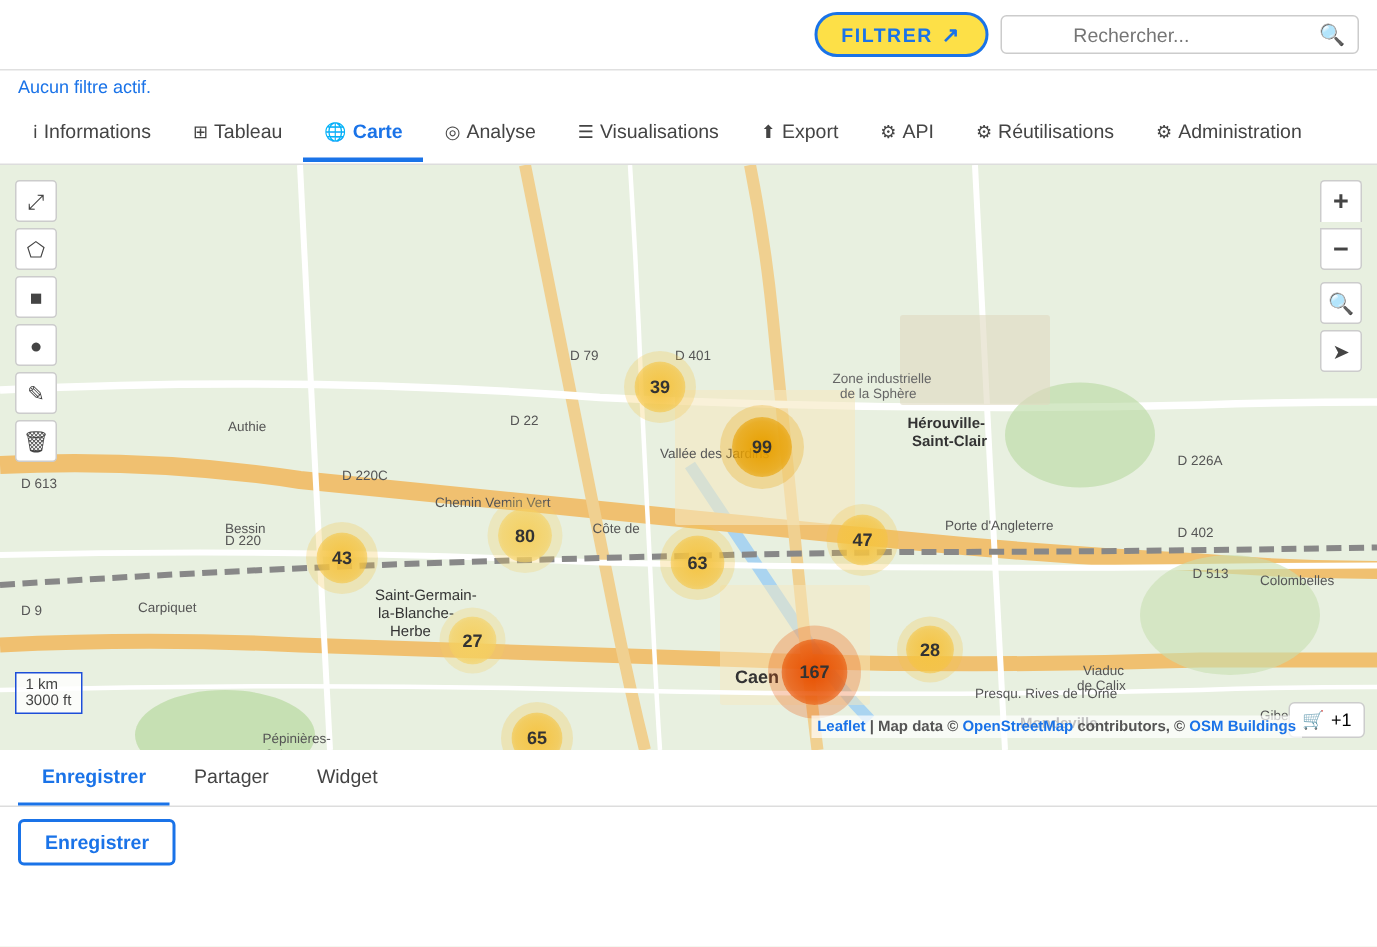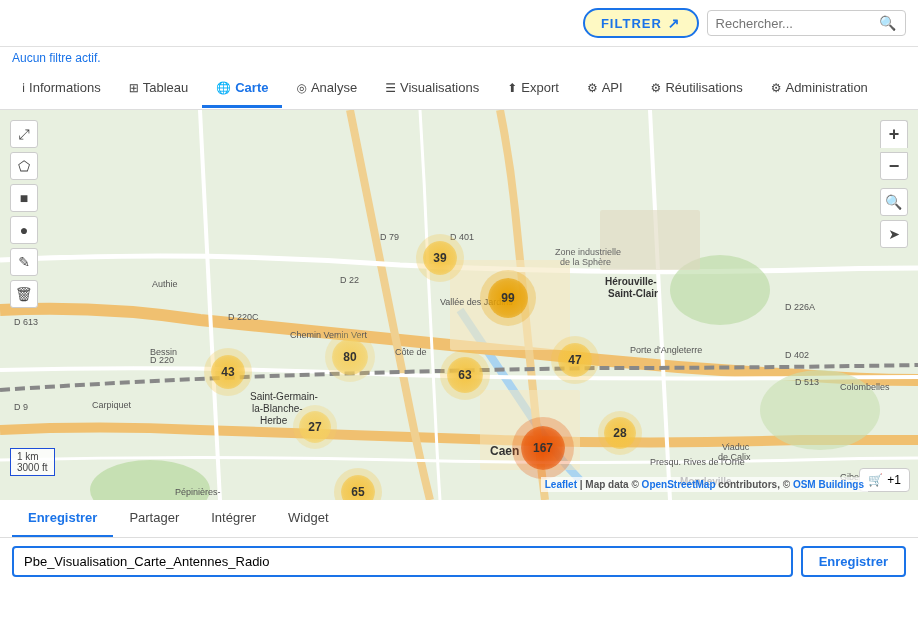--- a/index.html
+++ b/index.html
@@ -11,32 +11,32 @@
       align-items: center;
       justify-content: flex-end;
       padding: 8px 12px;
       gap: 8px;
       border-bottom: 1px solid #e0e0e0;
     }
     .filter-btn {
       display: flex; align-items: center; gap: 6px;
       border: 2px solid #1a73e8; border-radius: 20px;
       padding: 5px 16px; font-size: 13px; font-weight: bold;
-      color: #1a73e8; background: #fef9c3; cursor: pointer;
+      color: #1a73e8; background: #fde047; cursor: pointer;
       letter-spacing: 1px;
     }
     .filter-btn .arrow-icon { font-size: 14px; }
     .search-bar {
       display: flex; align-items: center;
       border: 1px solid #ccc; border-radius: 4px;
       padding: 4px 8px; gap: 4px;
     }
     .search-bar input {
       border: none; outline: none; font-size: 13px; color: #555;
-      width: 160px; background: transparent;
+      width: 160px; background: transparent; margin-left: 40px;
     }
     .search-icon { color: #888; font-size: 14px; }
 
     
     .active-filter {
       padding: 4px 12px;
       font-size: 12px; color: #1a73e8;
     }
 
     
@@ -342,20 +342,18 @@
     <span> | Map data © </span>
     <a>OpenStreetMap</a>
     <span> contributors, © </span>
     <a>OSM Buildings</a>
   </div>
 </div>
 
 <div class="bottom-tabs">
   <div class="bottom-tab active">Enregistrer</div>
   <div class="bottom-tab">Partager</div>
-  <div class="bottom-tab">Intégrer</div>
   <div class="bottom-tab">Widget</div>
 </div>
 
 <div class="save-row">
-  <input class="save-input" type="text" value="Pbe_Visualisation_Carte_Antennes_Radio" style="">
   <button class="save-button">Enregistrer</button>
 </div>
 
 </body></html>

